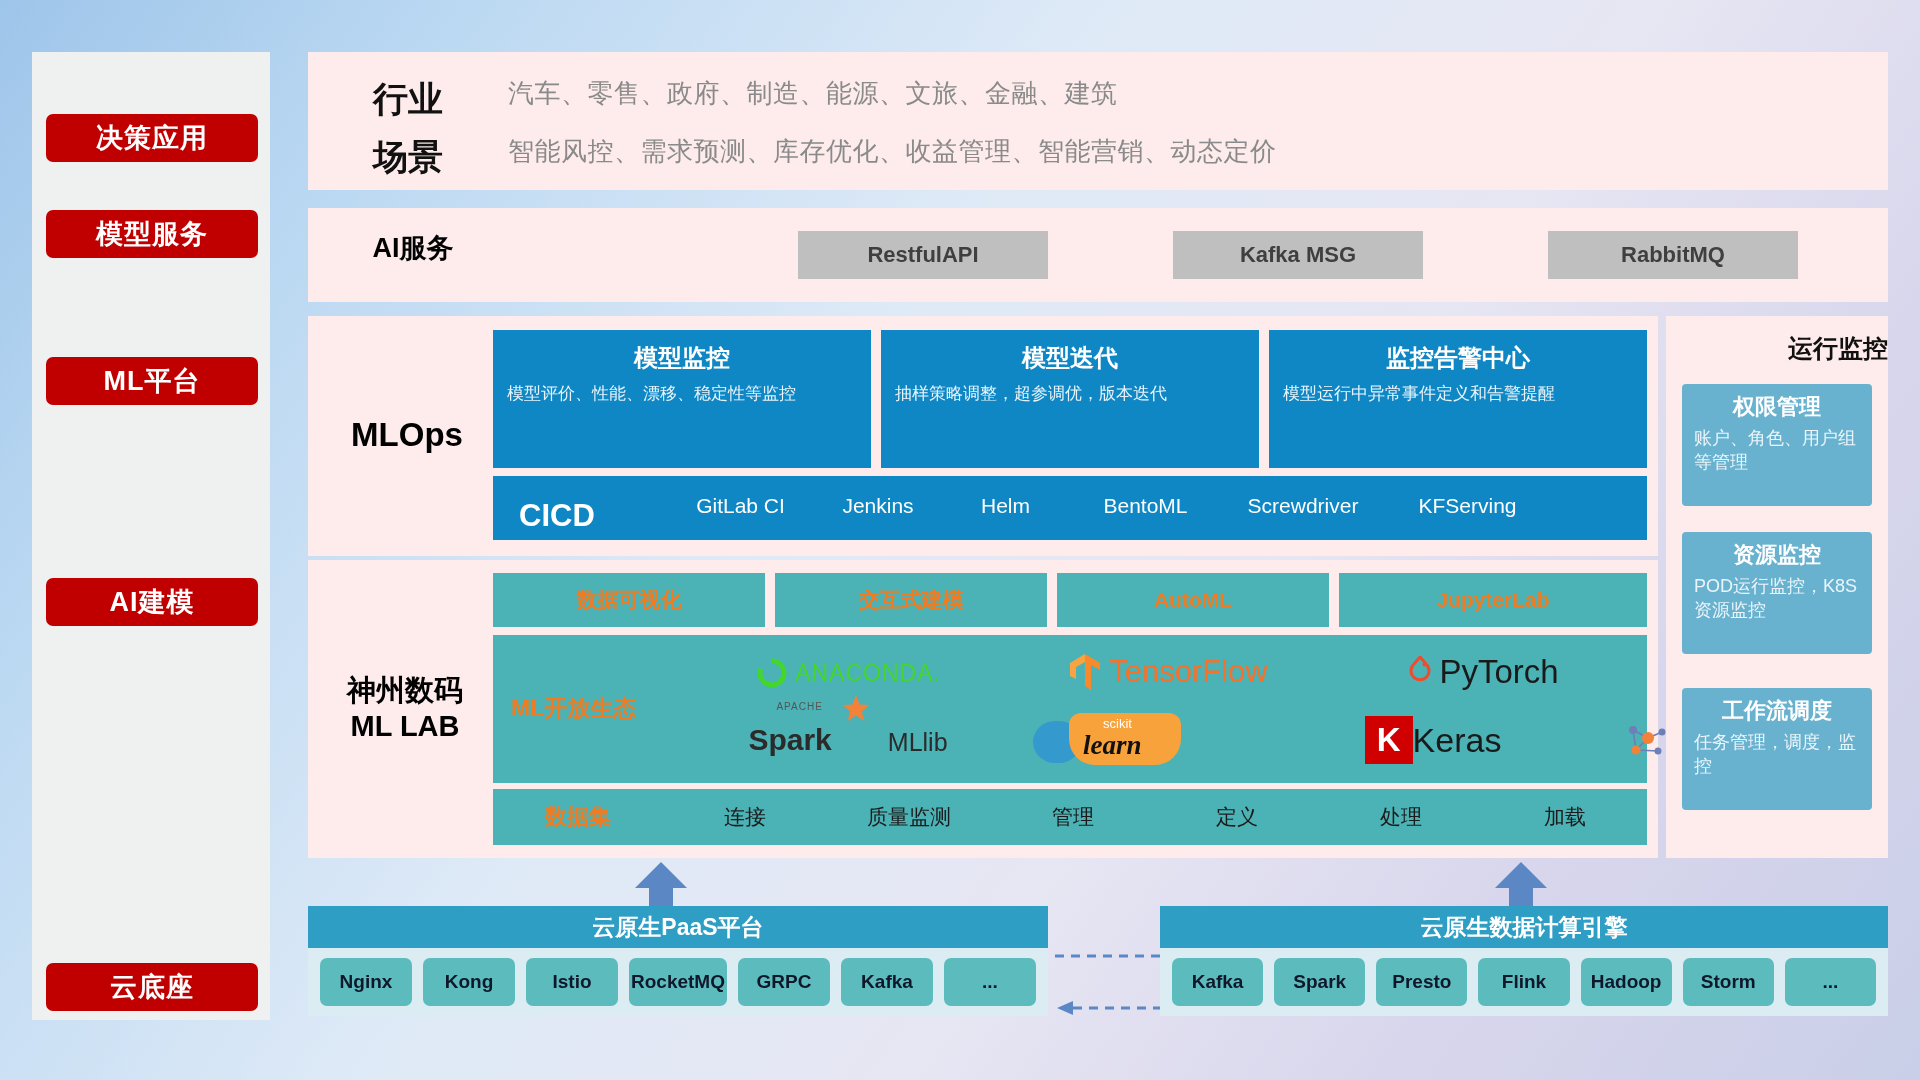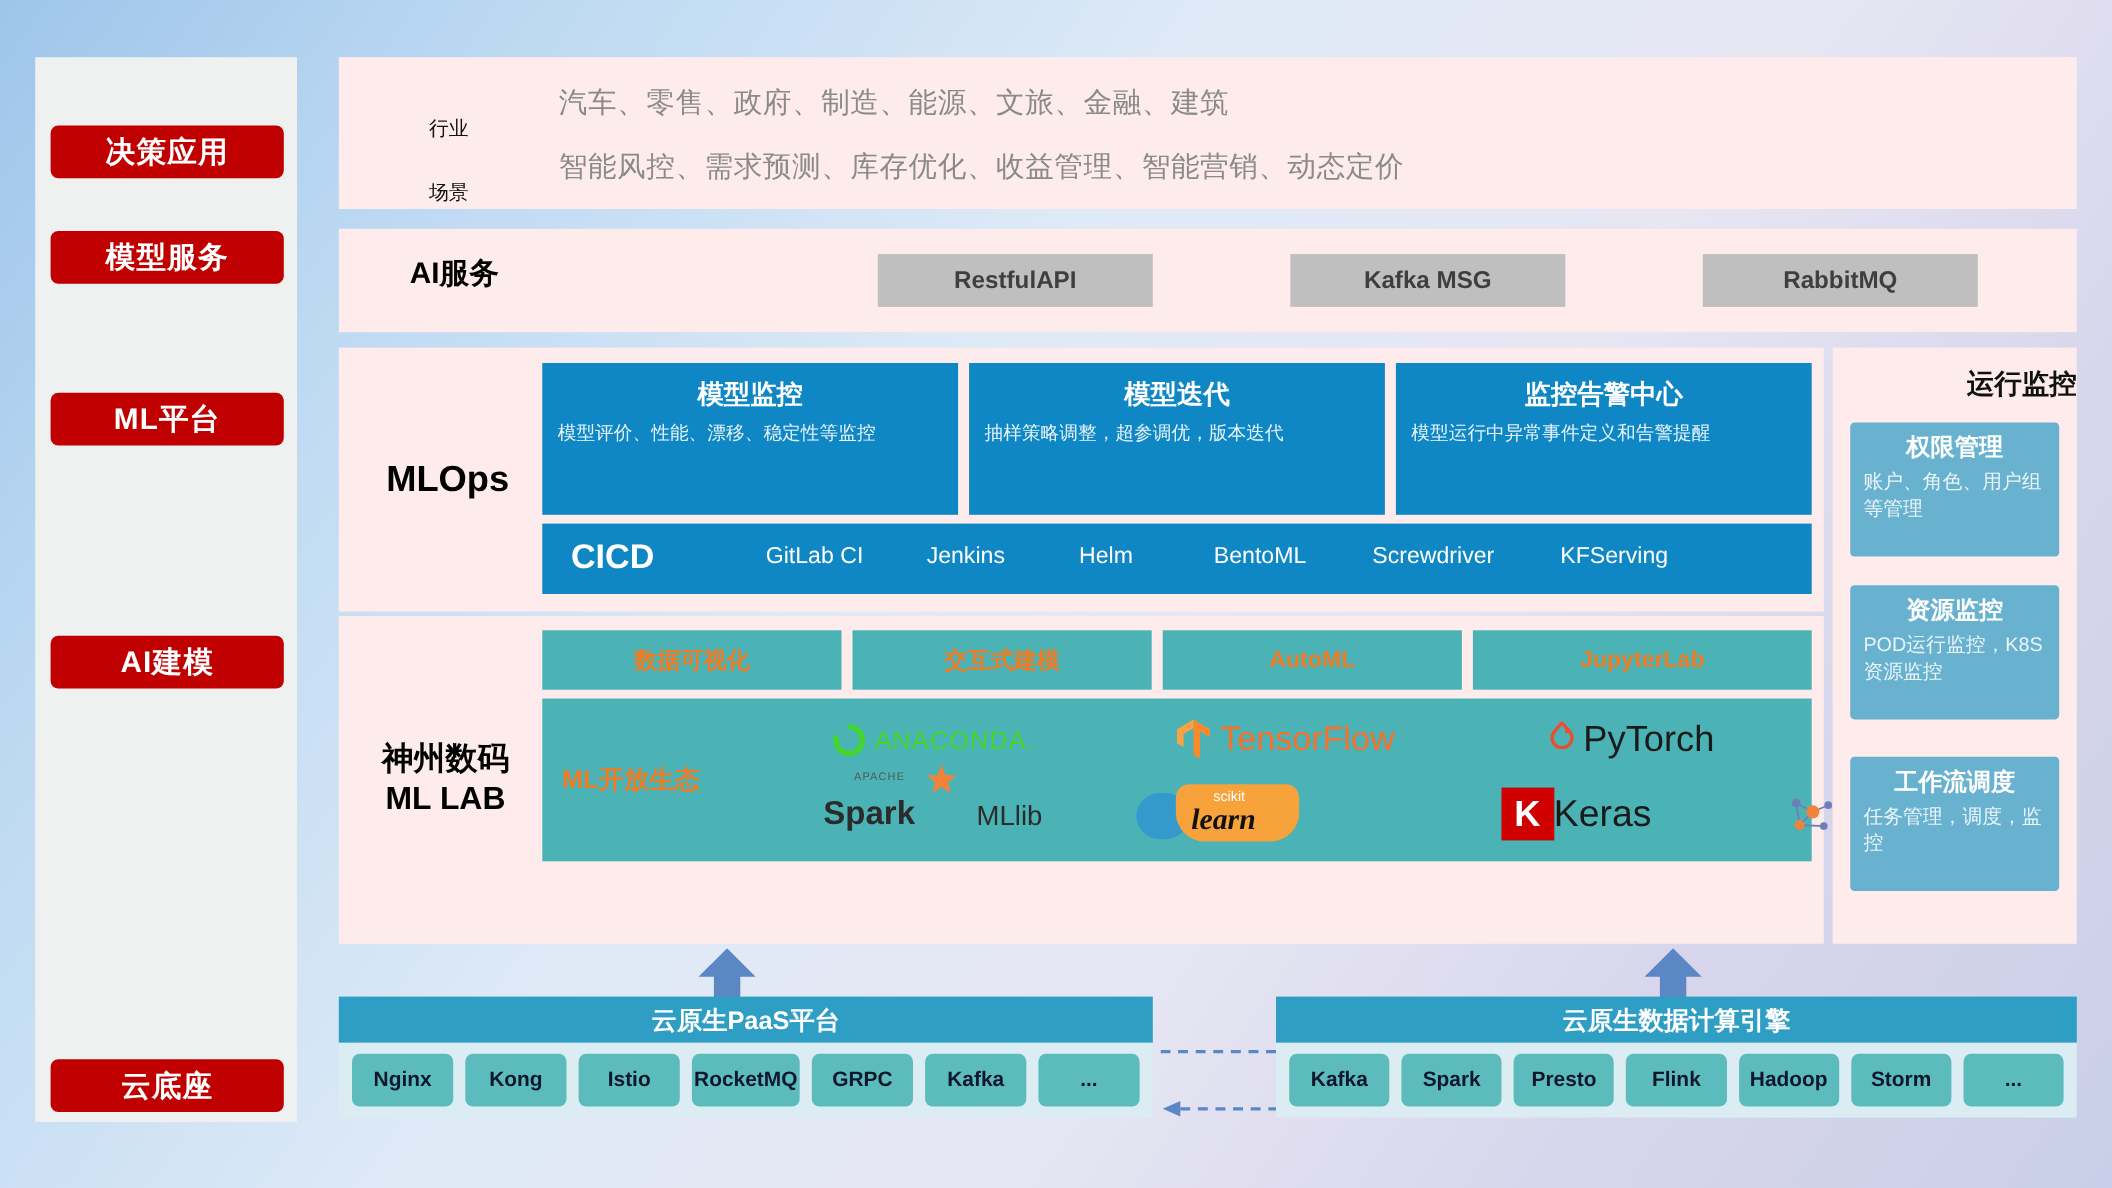--- a/index.html
+++ b/index.html
@@ -27,42 +27,42 @@
 
   
   .band { position:absolute; background:#fdeceb; }
 
   .rowlabel {
     color:#000; font-weight:bold; text-align:center;
     line-height:1.25;
   }
 
   
-  .kv-label { font-size:18px; font-weight:normal; color:#111;margin-top:29px; }
+  .kv-label { font-size:35px; font-weight:bold; color:#111; }
   .kv-text  { font-size:26px; color:#8a8a8a; letter-spacing:.5px; }
 
   
   .grey-chip {
     background:#bfbfbf; color:#3f3f3f; font-weight:bold; font-size:22px;
     display:flex; align-items:center; justify-content:center;
     height:48px;
   }
 
   
   .blue-card { background:#0e87c4; color:#fff; padding:12px 14px 10px; }
   .blue-card .bc-title {
     font-size:24px; font-weight:bold; text-align:center; margin-bottom:8px;
   }
   .blue-card .bc-desc { font-size:17px; line-height:1.45; color:#e8f4fb; }
 
   .cicd-bar {
     background:#0e87c4; color:#fff; display:flex; align-items:flex-start;
     overflow:hidden;
   }
-  .cicd-head { font-size:31px; font-weight:bold; padding-left:26px; padding-top:12px; }
+  .cicd-head { font-size:31px; font-weight:bold; padding-left:26px; padding-top:12px;margin-top:10px; }
   .cicd-item {
     font-size:21px; padding-top:18px; text-align:center; line-height:1.15;
     overflow:hidden;
   }
 
   
   .teal { background:#4bb3b5; }
   .teal-tab {
     color:#ef7c22; font-weight:bold; font-size:21px;
     display:flex; align-items:center; justify-content:center;
@@ -257,20 +257,29 @@
             <circle cx="38" cy="14" r="3.5" fill="#6e7fb8"></circle>
           <circle cx="34" cy="33" r="3.5" fill="#6e7fb8"></circle>
         </svg>
         <div style="margin-left:5px;">
           <div style="font-size:25px; color:#1a1a1a; line-height:1;">NetworkX</div>
           <div style="font-size:9px; color:#333;">Network Analysis in Python</div>
         </div>
       </div>
     </div>
 
+    <div class="teal" style="position:absolute; left:185px; top:229px; width:1154px; height:56px; display:flex; align-items:center;">
+      <div class="ds-label" style="width:170px; text-align:center;">数据集</div>
+      <div class="ds-item" style="flex:1;">连接</div>
+      <div class="ds-item" style="flex:1;">质量监测</div>
+      <div class="ds-item" style="flex:1;">管理</div>
+      <div class="ds-item" style="flex:1;">定义</div>
+      <div class="ds-item" style="flex:1;">处理</div>
+      <div class="ds-item" style="flex:1;">加载</div>
+    </div>
   </div>
 
   <div class="band" id="mon-col" style="left:1666px; top:316px; width:222px; height:542px;">
     <div class="mon-title" style="margin-top:16px;">运行监控</div>
 
     <div class="mon-card" style="position:absolute; left:16px; top:68px; width:190px; height:122px;">
       <div class="mc-title">权限管理</div>
       <div class="mc-desc">账户、角色、用户组等管理</div>
     </div>
     <div class="mon-card" style="position:absolute; left:16px; top:216px; width:190px; height:122px;">

